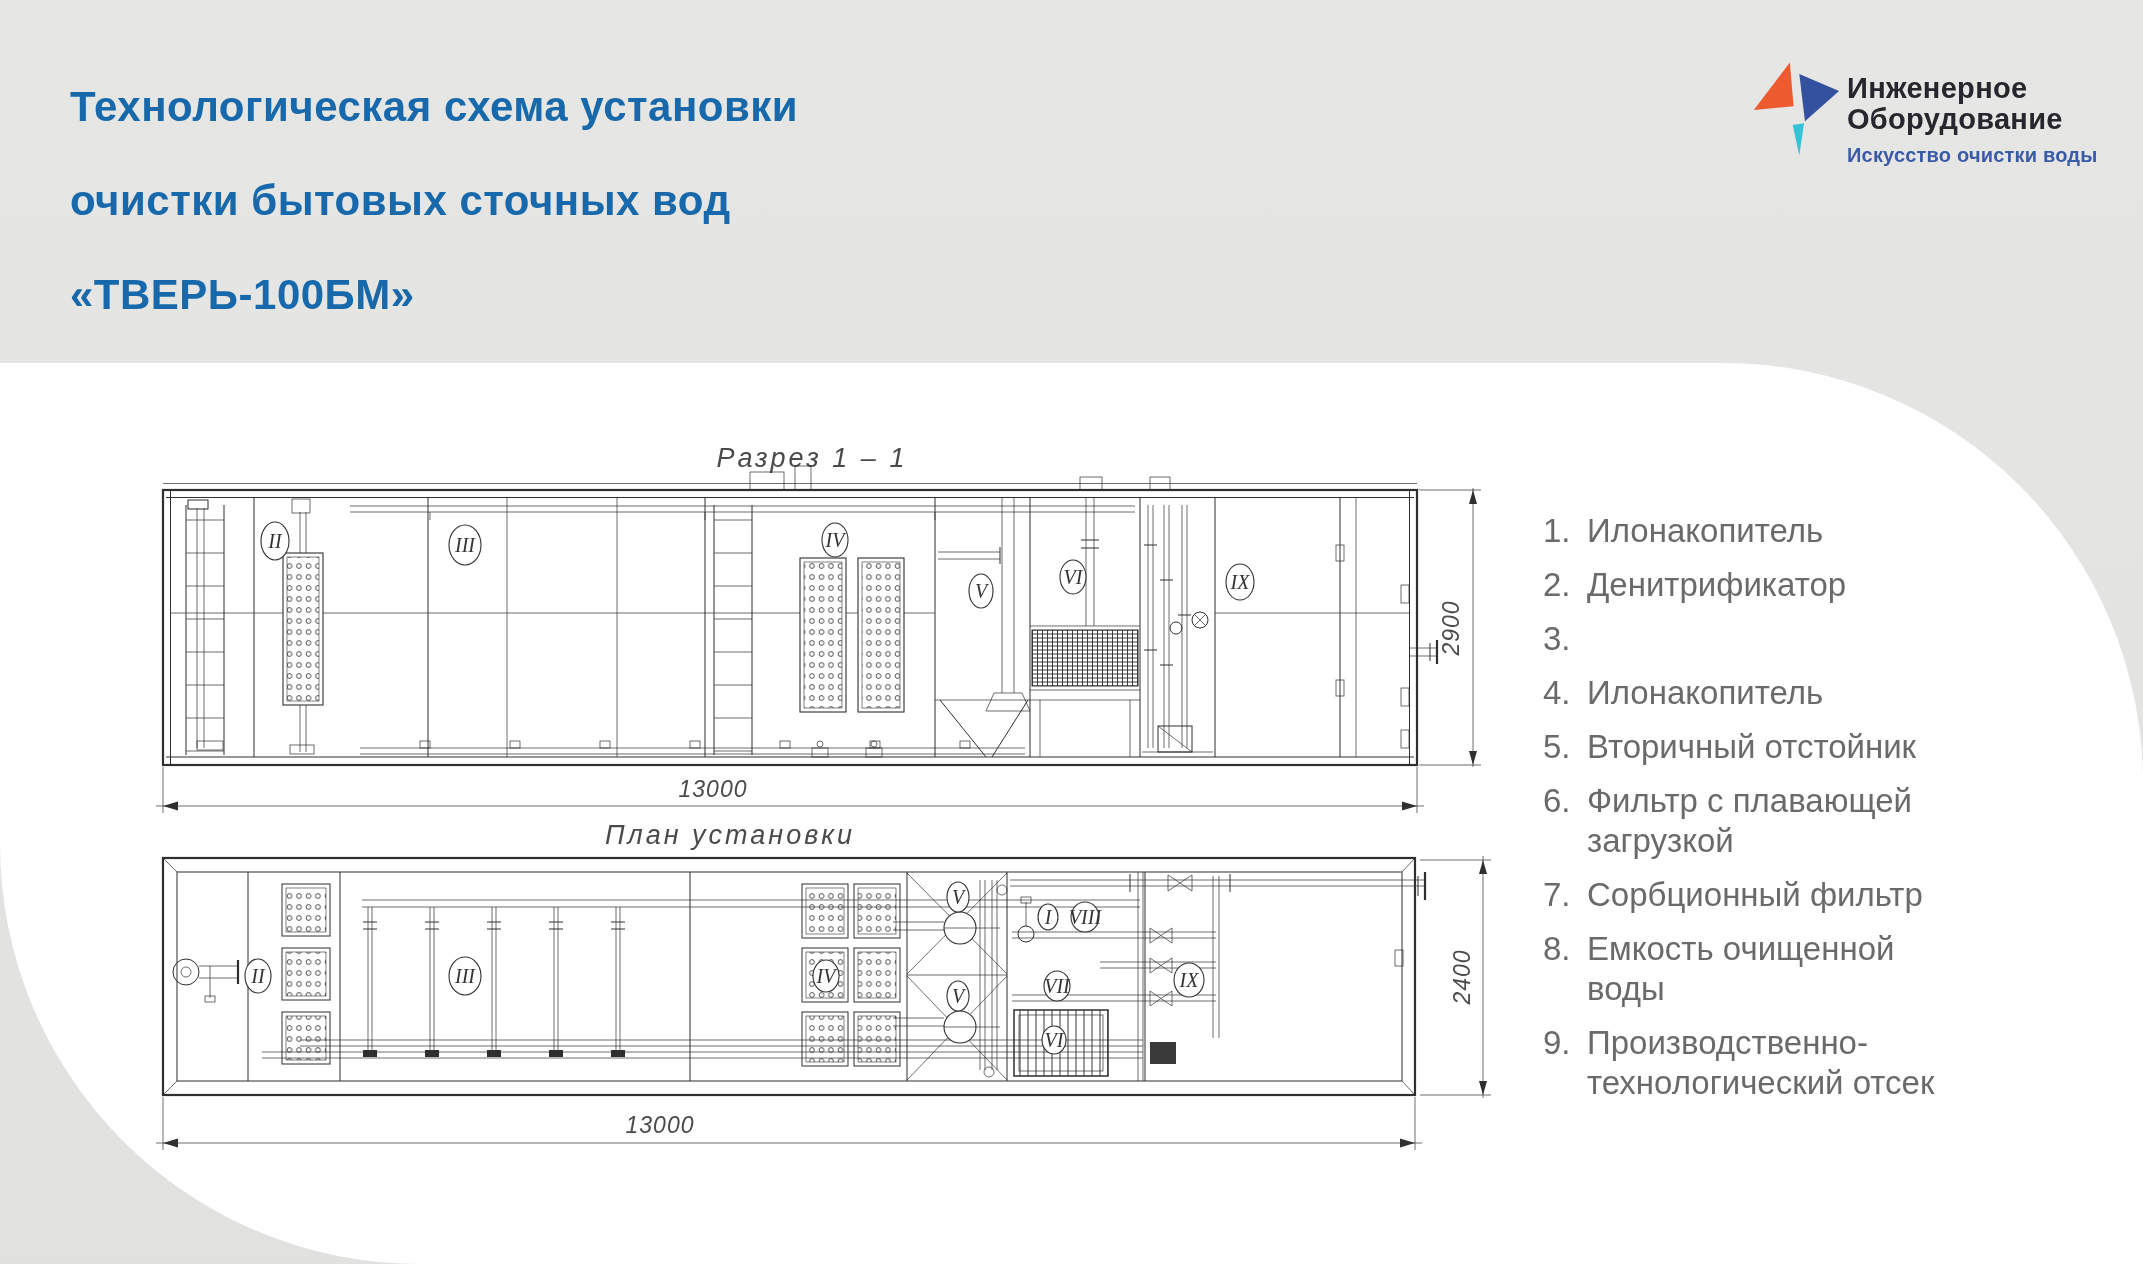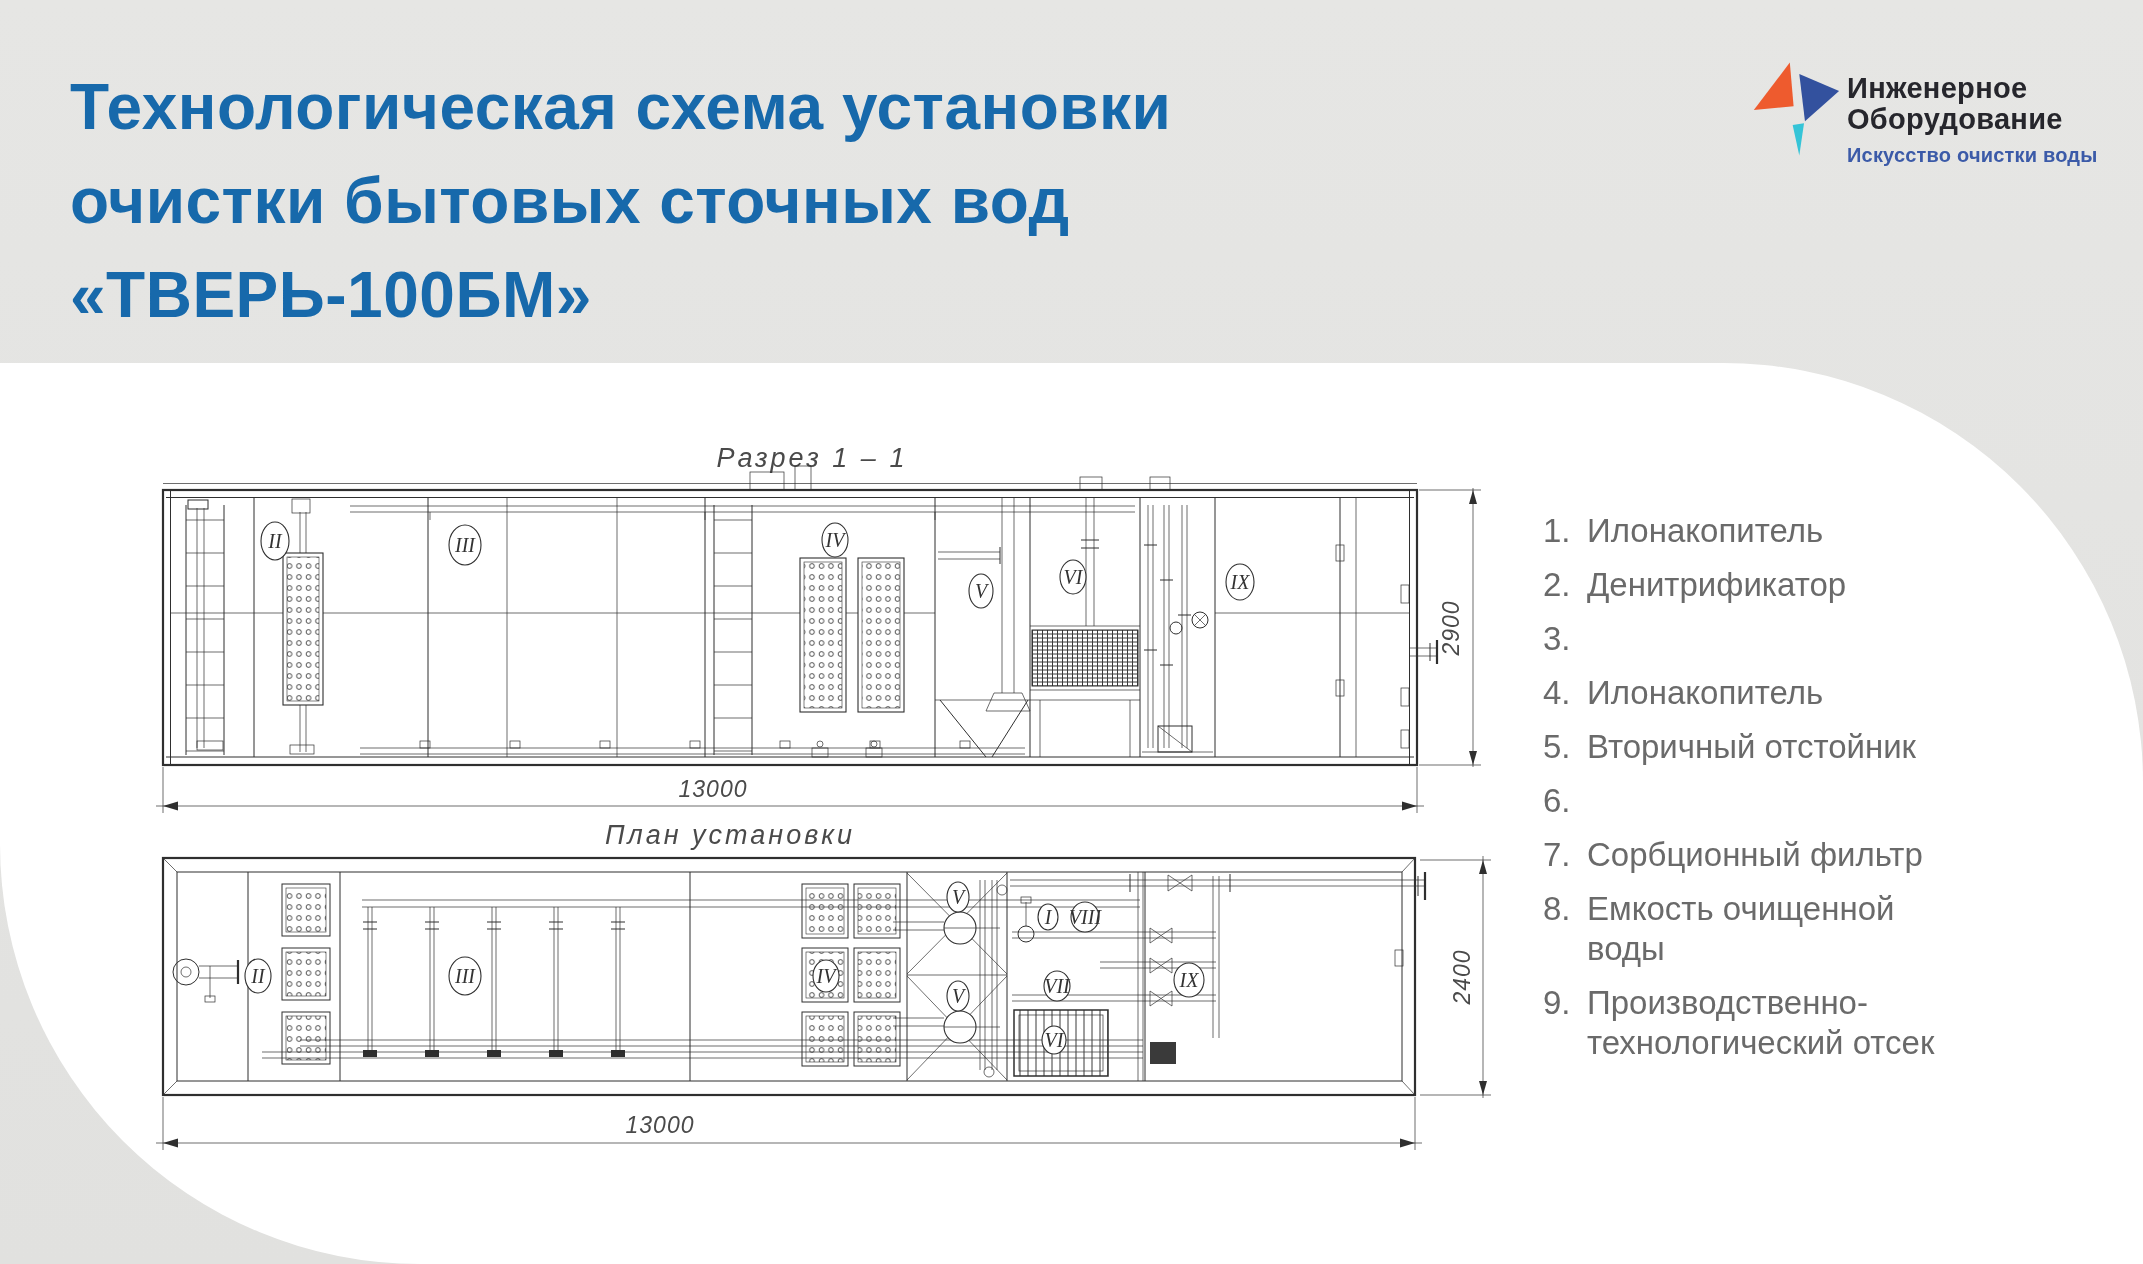--- a/index.html
+++ b/index.html
@@ -1,20 +1,20 @@
 <!DOCTYPE html>
 <html><head>
 <meta charset="utf-8">
 <style>
   html,body{margin:0;padding:0;}
   body{width:2143px;height:1264px;font-family:"Liberation Sans",sans-serif;}
   .page{position:relative;width:2143px;height:1264px;background:linear-gradient(180deg,#e6e6e4 0%,#e3e3e1 60%,#e1e1df 100%);overflow:hidden;}
   .panel{position:absolute;left:0;top:363px;width:2143px;height:901px;background:#ffffff;
          border-top-right-radius:420px;border-bottom-left-radius:420px;}
-  .title{position:absolute;left:70px;top:60px;font-size:64px;font-weight:bold;color:#1769ab;
+  .title{position:absolute;left:70px;top:60px;font-size:42px;font-weight:bold;color:#1769ab;
          line-height:94px;letter-spacing:0.5px;white-space:nowrap;}
   .logo{position:absolute;left:1748px;top:55px;display:flex;align-items:flex-start;}
   .logo-mark{width:95px;height:108px;flex:none;}
   .logo-text{margin-left:4px;padding-top:18px;}
   .logo-name{font-size:29px;font-weight:bold;color:#26262c;line-height:31px;letter-spacing:0.3px;}
   .logo-tag{font-size:20px;font-weight:bold;color:#3b5aa8;margin-top:9px;letter-spacing:0.2px;}
   .legend{position:absolute;left:1543px;top:511px;width:430px;color:#6a6a6a;font-size:33px;line-height:40px;}
   .legend-item{display:flex;margin-bottom:14px;}
   .legend-num{width:44px;flex:none;}
   .legend-text{width:380px;}
@@ -439,20 +439,21 @@
     <div class="legend-item">
       <span class="legend-num">4.</span>
       <span class="legend-text">Илонакопитель</span>
     </div>
     <div class="legend-item">
       <span class="legend-num">5.</span>
       <span class="legend-text">Вторичный отстойник</span>
     </div>
     <div class="legend-item">
       <span class="legend-num">6.</span>
+      <span class="legend-text">Фильтр с плавающей загрузкой</span>
     </div>
     <div class="legend-item">
       <span class="legend-num">7.</span>
       <span class="legend-text">Сорбционный фильтр</span>
     </div>
     <div class="legend-item">
       <span class="legend-num">8.</span>
       <span class="legend-text">Емкость очищенной воды</span>
     </div>
     <div class="legend-item">

